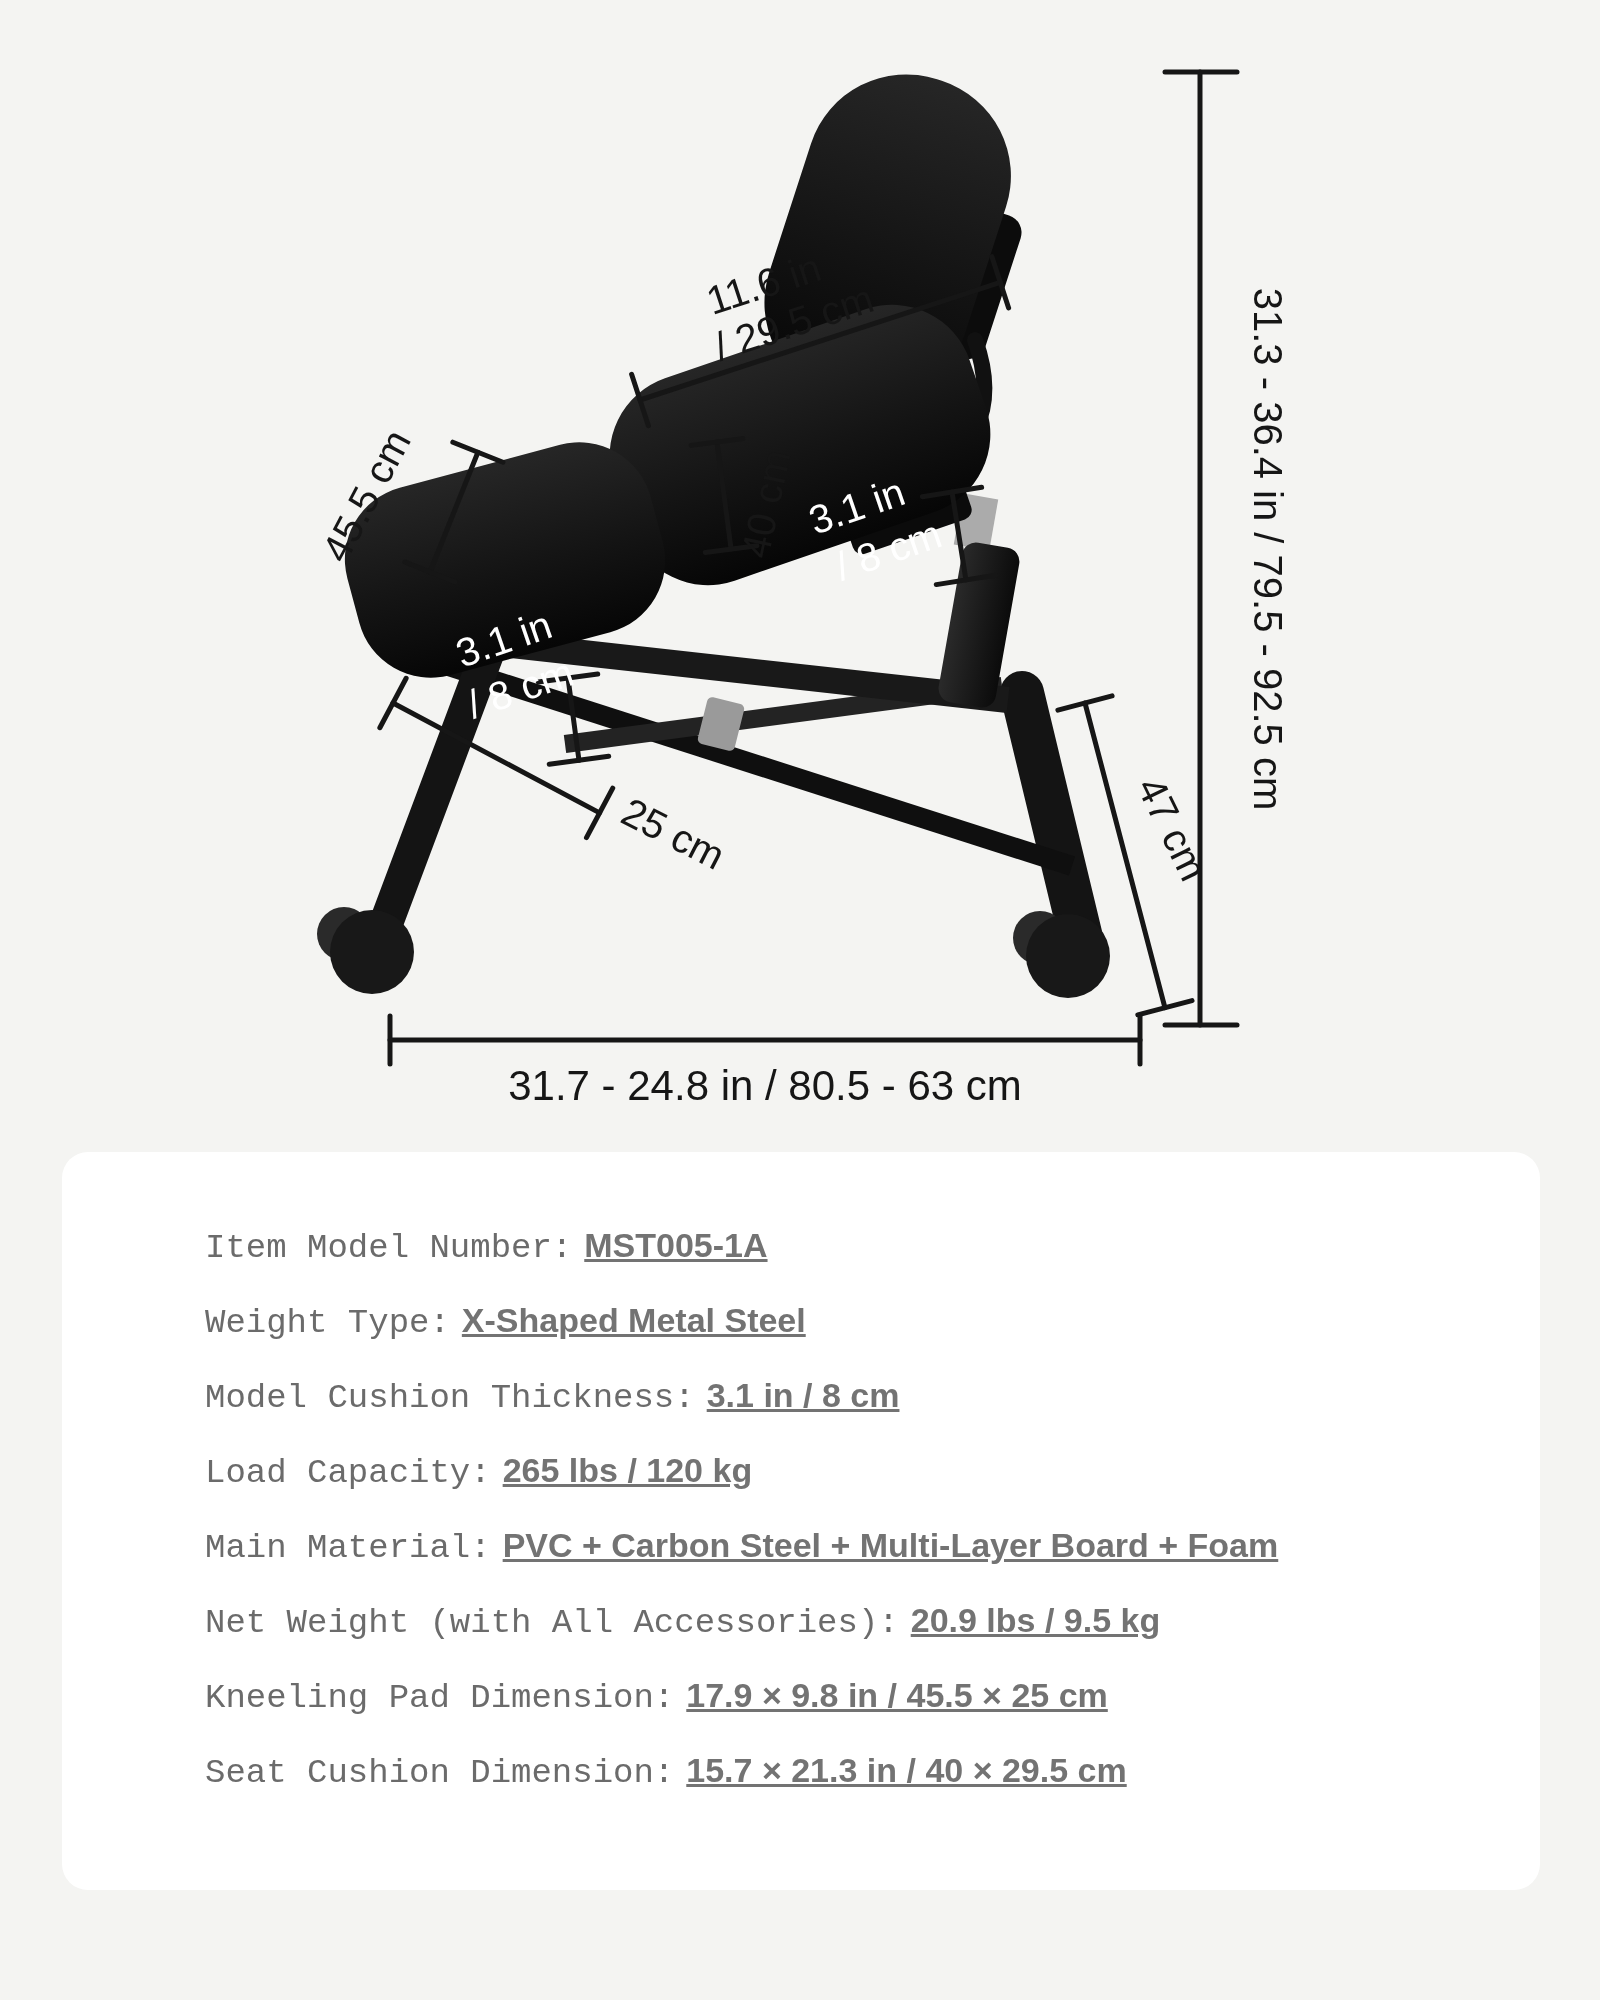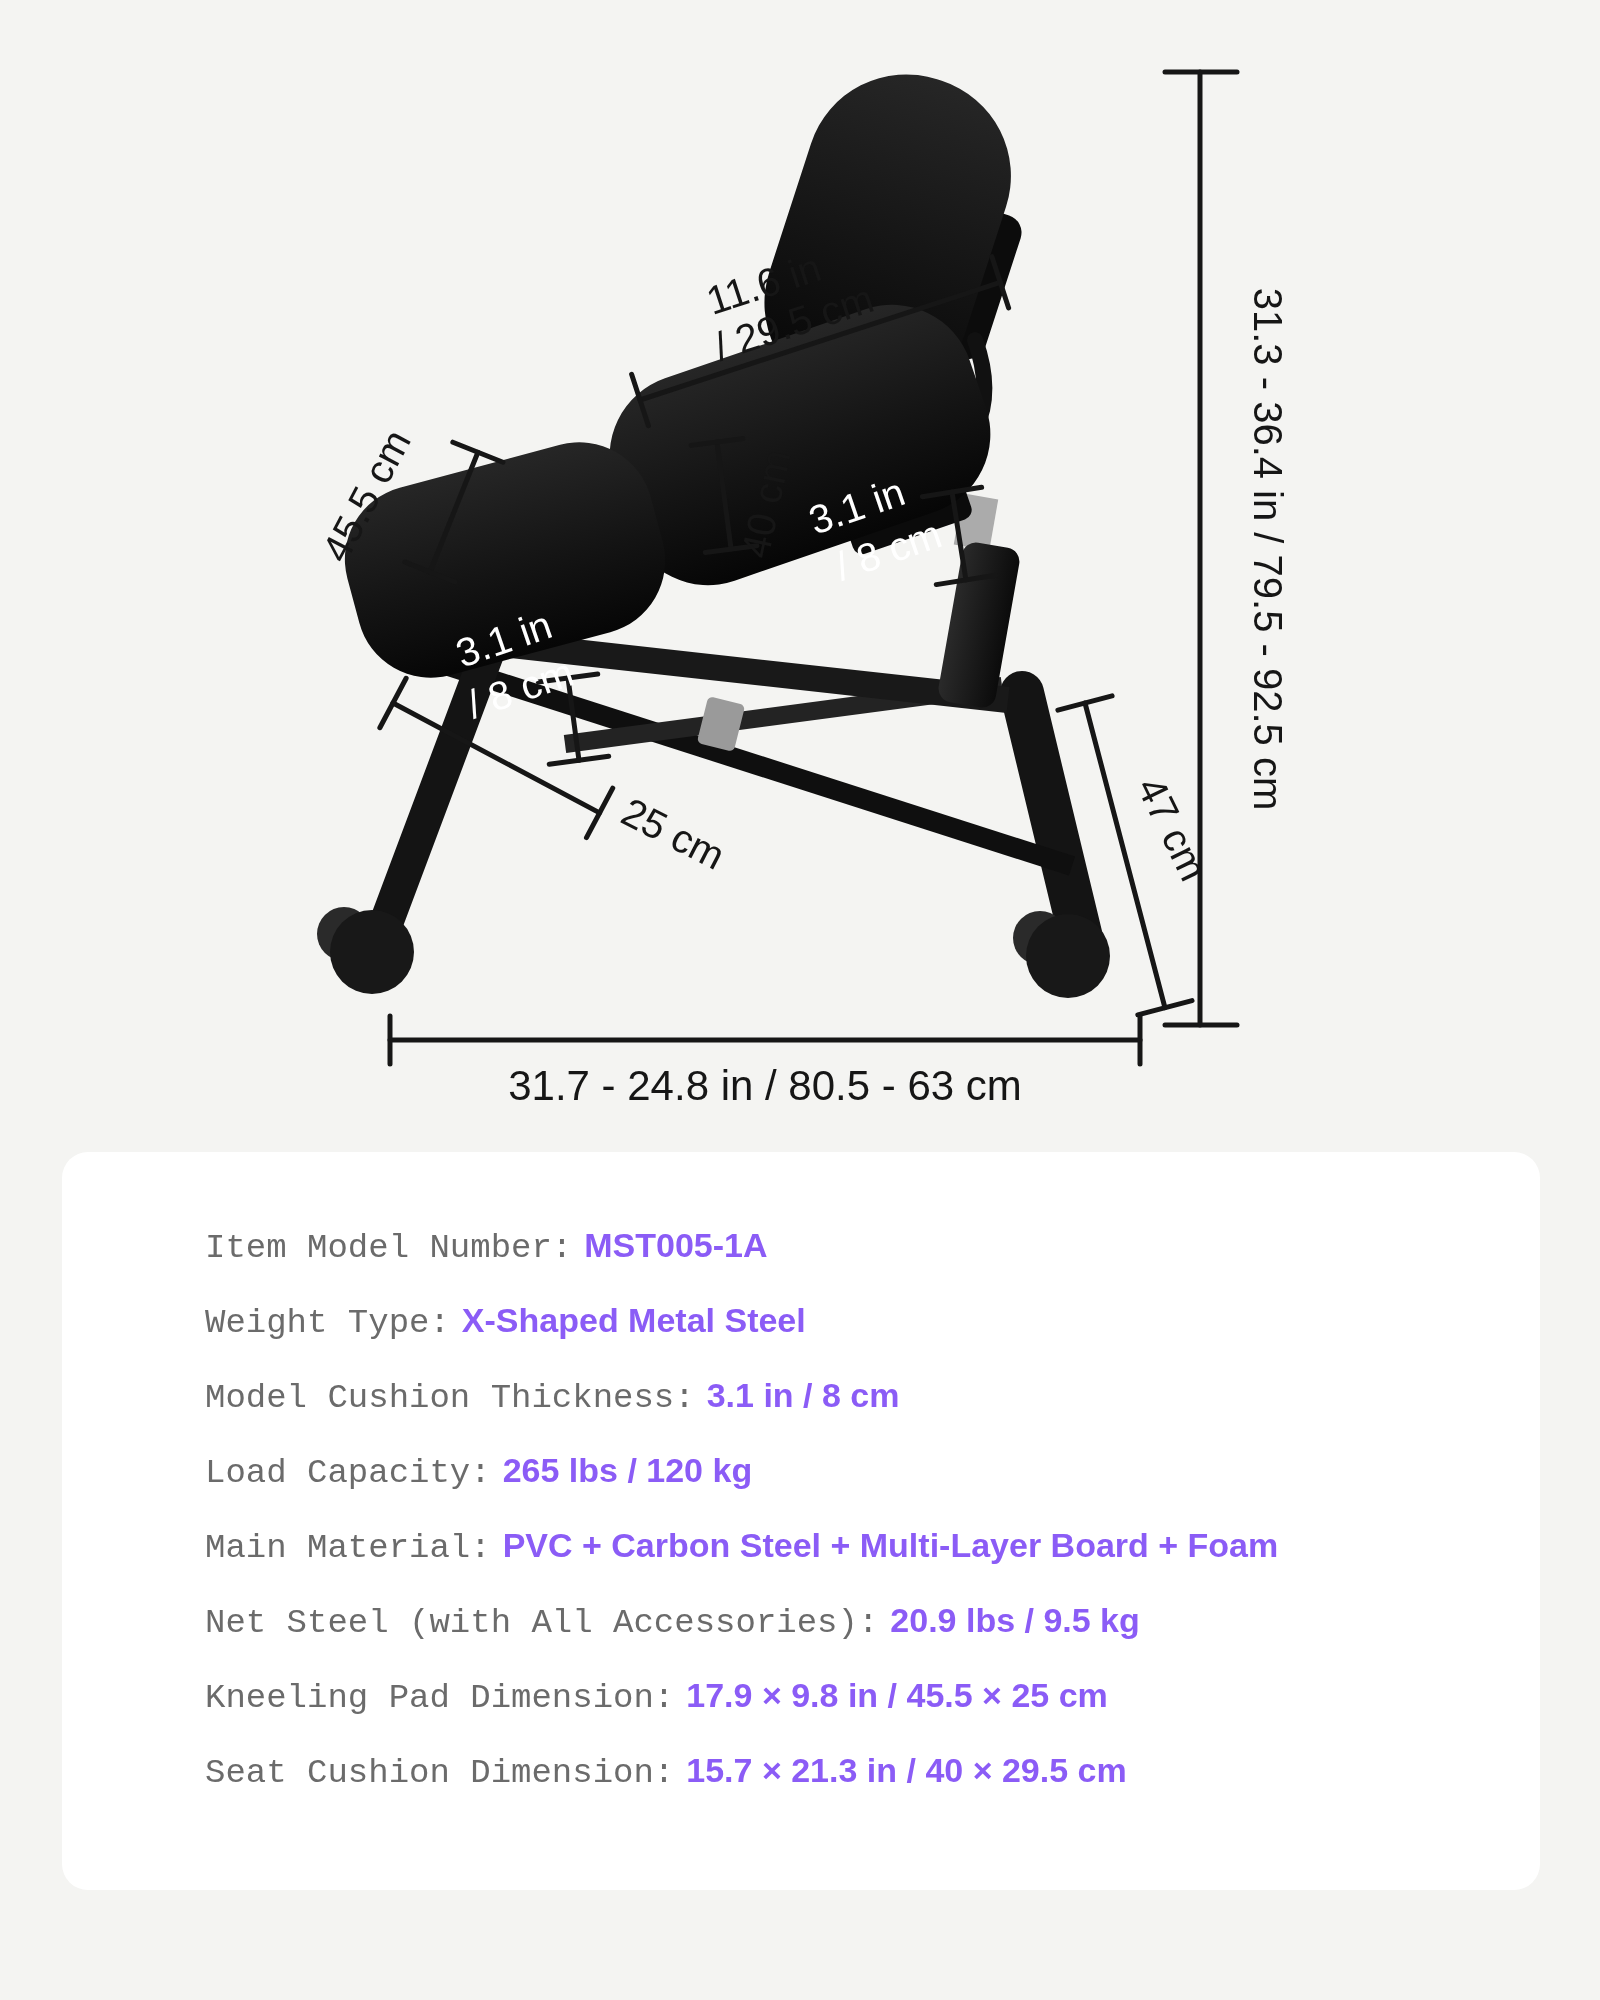--- a/index.html
+++ b/index.html
@@ -52,23 +52,24 @@
     line-height:75px;
     font-size:34px;
     white-space:nowrap;
   }
   .spec-label{
     color:#6b6b6b;
     font-weight:400;
     font-family:Liberation Mono, monospace;
   }
   .spec-value{
-    color:#8b5cf6;
+    color:#737373;
     font-weight:700;
     margin-left:12px;
+    text-decoration:underline;
   }
 </style>
 </head>
 <body>
 
 <div class="stage">
 
   <svg class="diagram-svg" width="1600" height="1120" viewBox="0 0 1600 1120">
     <defs>
       <linearGradient id="padGrad" x1="0" y1="0" x2="0" y2="1">
@@ -190,21 +191,21 @@
     <div class="spec-row">
       <span class="spec-label">Model Cushion Thickness:</span><span class="spec-value">3.1 in / 8 cm</span>
     </div>
     <div class="spec-row">
       <span class="spec-label">Load Capacity:</span><span class="spec-value">265 lbs / 120 kg</span>
     </div>
     <div class="spec-row">
       <span class="spec-label">Main Material:</span><span class="spec-value">PVC + Carbon Steel + Multi-Layer Board + Foam</span>
     </div>
     <div class="spec-row">
-      <span class="spec-label">Net Steel (with All Accessories):</span><span class="spec-value">20.9 lbs / 9.5 kg</span>
+      <span class="spec-label">Net Weight (with All Accessories):</span><span class="spec-value">20.9 lbs / 9.5 kg</span>
     </div>
     <div class="spec-row">
       <span class="spec-label">Kneeling Pad Dimension:</span><span class="spec-value">17.9 × 9.8 in / 45.5 × 25 cm</span>
     </div>
     <div class="spec-row">
       <span class="spec-label">Seat Cushion Dimension:</span><span class="spec-value">15.7 × 21.3 in / 40 × 29.5 cm</span>
     </div>
   </div>
 
 </div>

